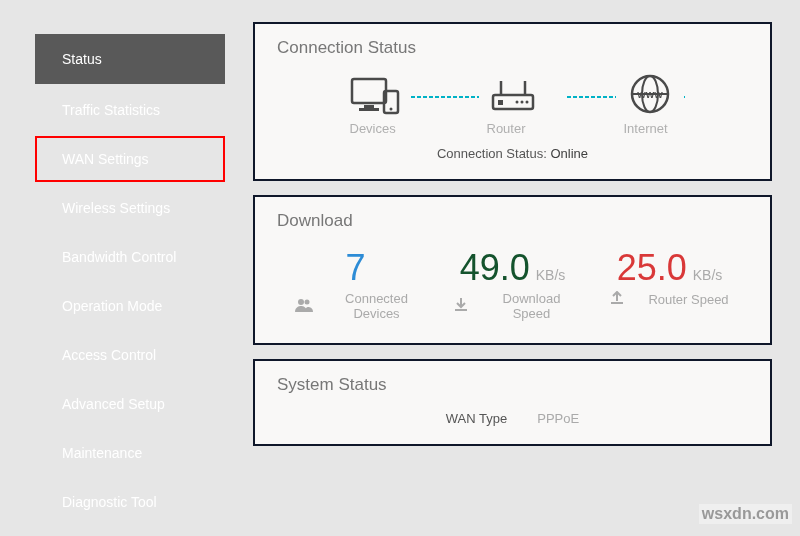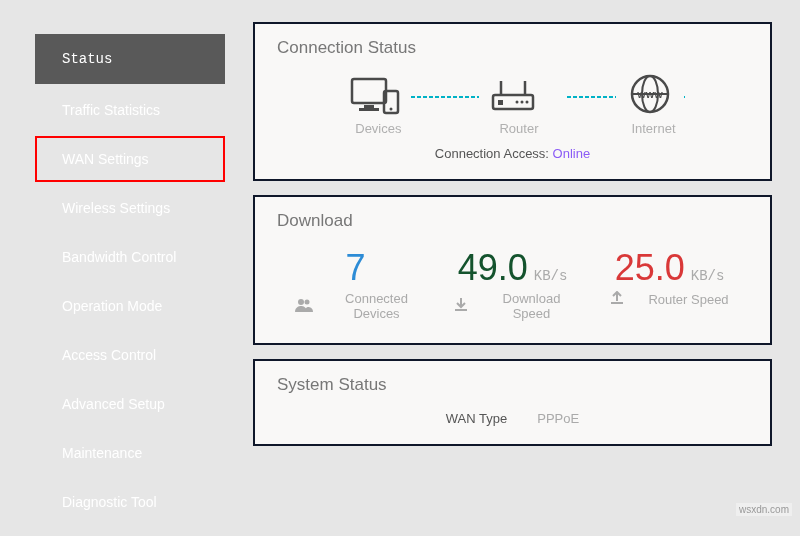--- a/index.html
+++ b/index.html
@@ -28,21 +28,20 @@
       align-items: center;
       padding-left: 25px;
       color: #fff;
       font-size: 14px;
       cursor: pointer;
       border: 2px solid transparent;
     }
     .sidebar-item.active {
       background: #595959;
       height: 50px;
-      font-family: Liberation Mono, monospace;
     }
     .sidebar-item.highlighted {
       border: 2px solid #ff0000;
     }
     .content {
       flex: 1;
       padding: 22px 28px 0 28px;
     }
     .panel {
       background: #f9f8f7;
@@ -60,21 +59,21 @@
       display: flex;
       justify-content: space-around;
       align-items: flex-end;
       position: relative;
       height: 62px;
       padding: 0 30px;
     }
     .conn-item {
       display: flex;
       flex-direction: column;
-      align-items: flex-end;
+      align-items: flex-start;
       z-index: 2;
       background: #f9f8f7;
       padding: 0 8px;
     }
     .conn-icon { width: 52px; height: 40px; display:flex; align-items:flex-end; justify-content:center;}
     .conn-label {
       color: #b0b0b0;
       font-size: 13px;
       margin-top: 6px;
     }
@@ -86,47 +85,48 @@
       z-index: 1;
     }
     .conn-line.l1 { left: 110px; width: 120px; }
     .conn-line.l2 { left: 290px; width: 120px; }
     .conn-status-row {
       text-align: center;
       margin-top: 10px;
       font-size: 13px;
     }
     .conn-status-label { color: #555; }
-    .conn-status-val { color: #8b5cf6; }
+    .conn-status-val { color: #404040; }
     .stats-row {
       display: flex;
       justify-content: space-around;
       text-align: center;
     }
     .stat-item { flex:1; }
     .stat-val-line { display:flex; justify-content:center; align-items:baseline; gap:6px;}
     .stat-val { font-size: 36px; font-weight: 300; }
-    .stat-unit { font-size: 14px; color: #aaa; font-family: Liberation Mono, monospace; }
+    .stat-unit { font-size: 14px; color: #aaa; }
     .stat-label { color:#aaa; font-size:13px; margin-top:2px; display:flex; justify-content:center; align-items:center; gap:24px;}
     .c-blue { color: #2d8cd6; }
     .c-green { color: #14532d; }
     .c-red { color: #d93838; }
     .sys-row {
       display:flex; justify-content:center; gap:30px; font-size:13px;
     }
     .sys-key { color:#555; }
     .sys-val { color:#aaa;text-align:right; }
     .watermark {
       position: absolute;
-      bottom: 20px;
+      bottom: 12px;
       right: 8px;
-      font-size: 10px;
+      font-size: 16px;
       color: #999;
       background: rgba(255,255,255,0.35);
       padding: 1px 3px;
+      font-weight: bold;
     }
   </style>
 </head>
 <body>
 
 <div class="layout">
   <nav class="sidebar">
     <div class="sidebar-item active">
         <span>Status</span>
       </div>
@@ -198,21 +198,21 @@
                 <circle cx="21" cy="21" r="18" fill="none" stroke="#4a4a4a" stroke-width="2.5"></circle>
                 <ellipse cx="21" cy="21" rx="8" ry="18" fill="none" stroke="#4a4a4a" stroke-width="2"></ellipse>
                 <line x1="3" y1="21" x2="39" y2="21" stroke="#4a4a4a" stroke-width="2"></line>
                 <text x="21" y="25" font-size="9" font-weight="bold" fill="#4a4a4a" text-anchor="middle" font-family="Arial">WWW</text>
               </svg>
           </span>
           <span class="conn-label">Internet</span>
         </div>
       </div>
       <div class="conn-status-row">
-        <span class="conn-status-label">Connection Access:</span>
+        <span class="conn-status-label">Connection Status:</span>
         <span class="conn-status-val">Online</span>
       </div>
     </section>
 
     <section class="panel" style="padding-bottom:22px;">
       <h2 class="panel-title">Download</h2>
       <div class="stats-row">
         <div class="stat-item">
           <div class="stat-val-line">
               <span class="stat-val c-blue">7</span>

